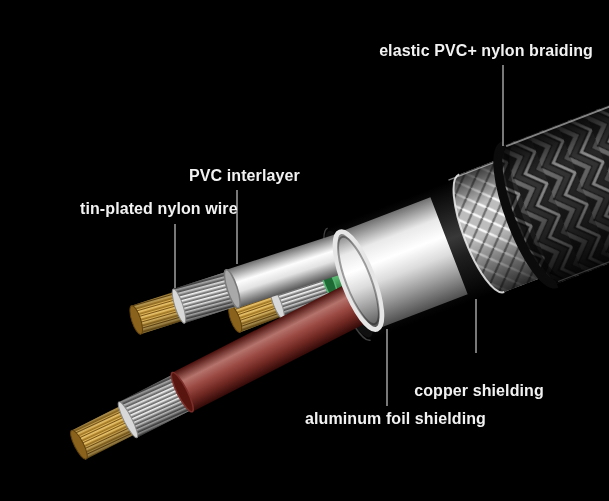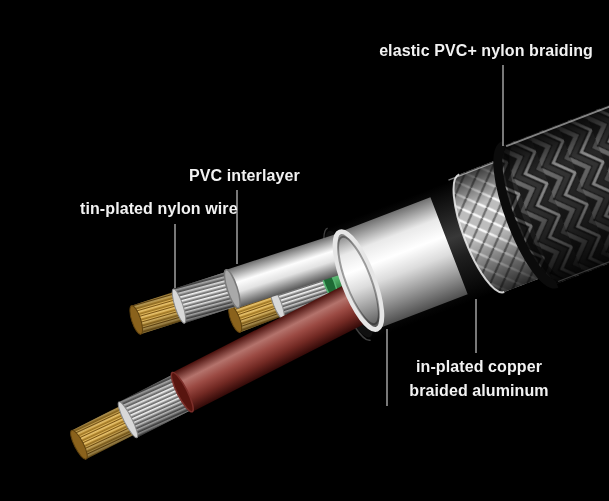--- a/index.html
+++ b/index.html
@@ -206,18 +206,19 @@
   </g>
 </svg>
 
 <div class="lbl lbl-right" id="lbl-braiding">elastic PVC+ nylon braiding</div>
 
 <div class="lbl" id="lbl-interlayer">PVC interlayer</div>
 
 <div class="lbl" id="lbl-tin">tin-plated nylon wire</div>
 
 <div class="lbl lbl-center" id="lbl-inplated">
-  <span>in-plated copper</span><br>
-  <span>braided aluminum</span>
+  <br>
+  <span>copper shielding</span>
 </div>
 
+<div class="lbl" id="lbl-aluminum">aluminum foil shielding</div>
 
 </div>
 
 </body></html>

